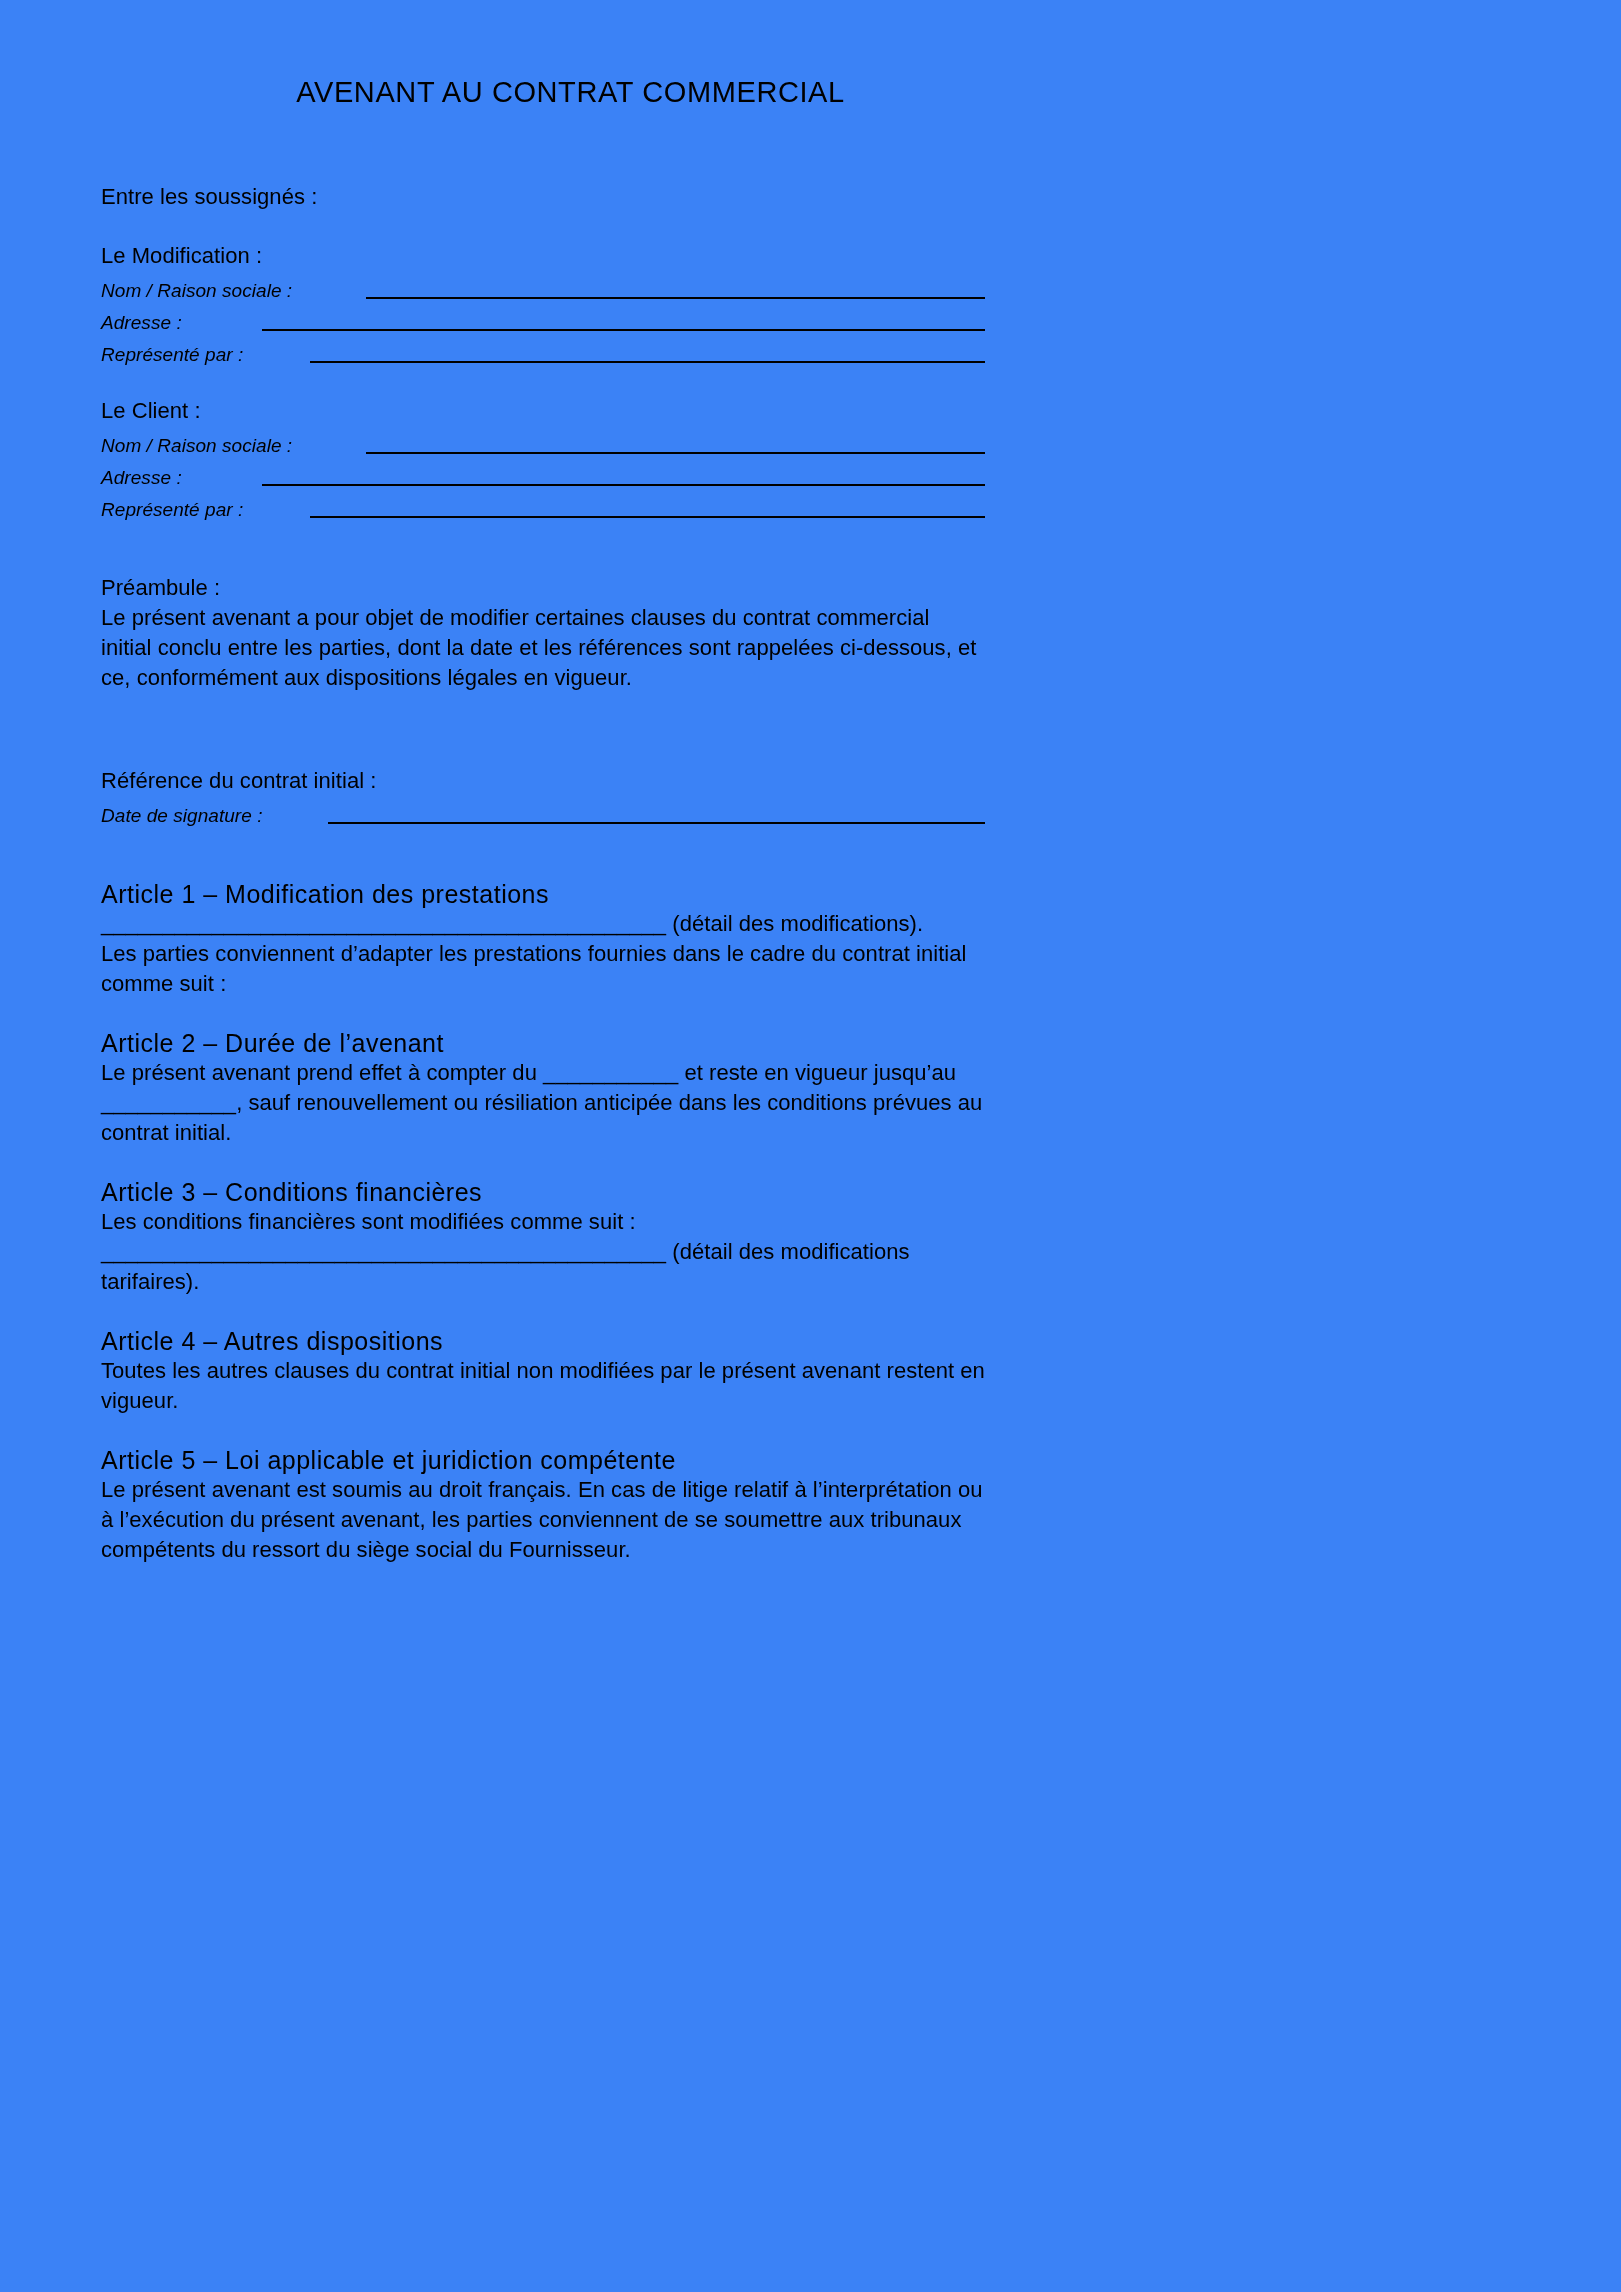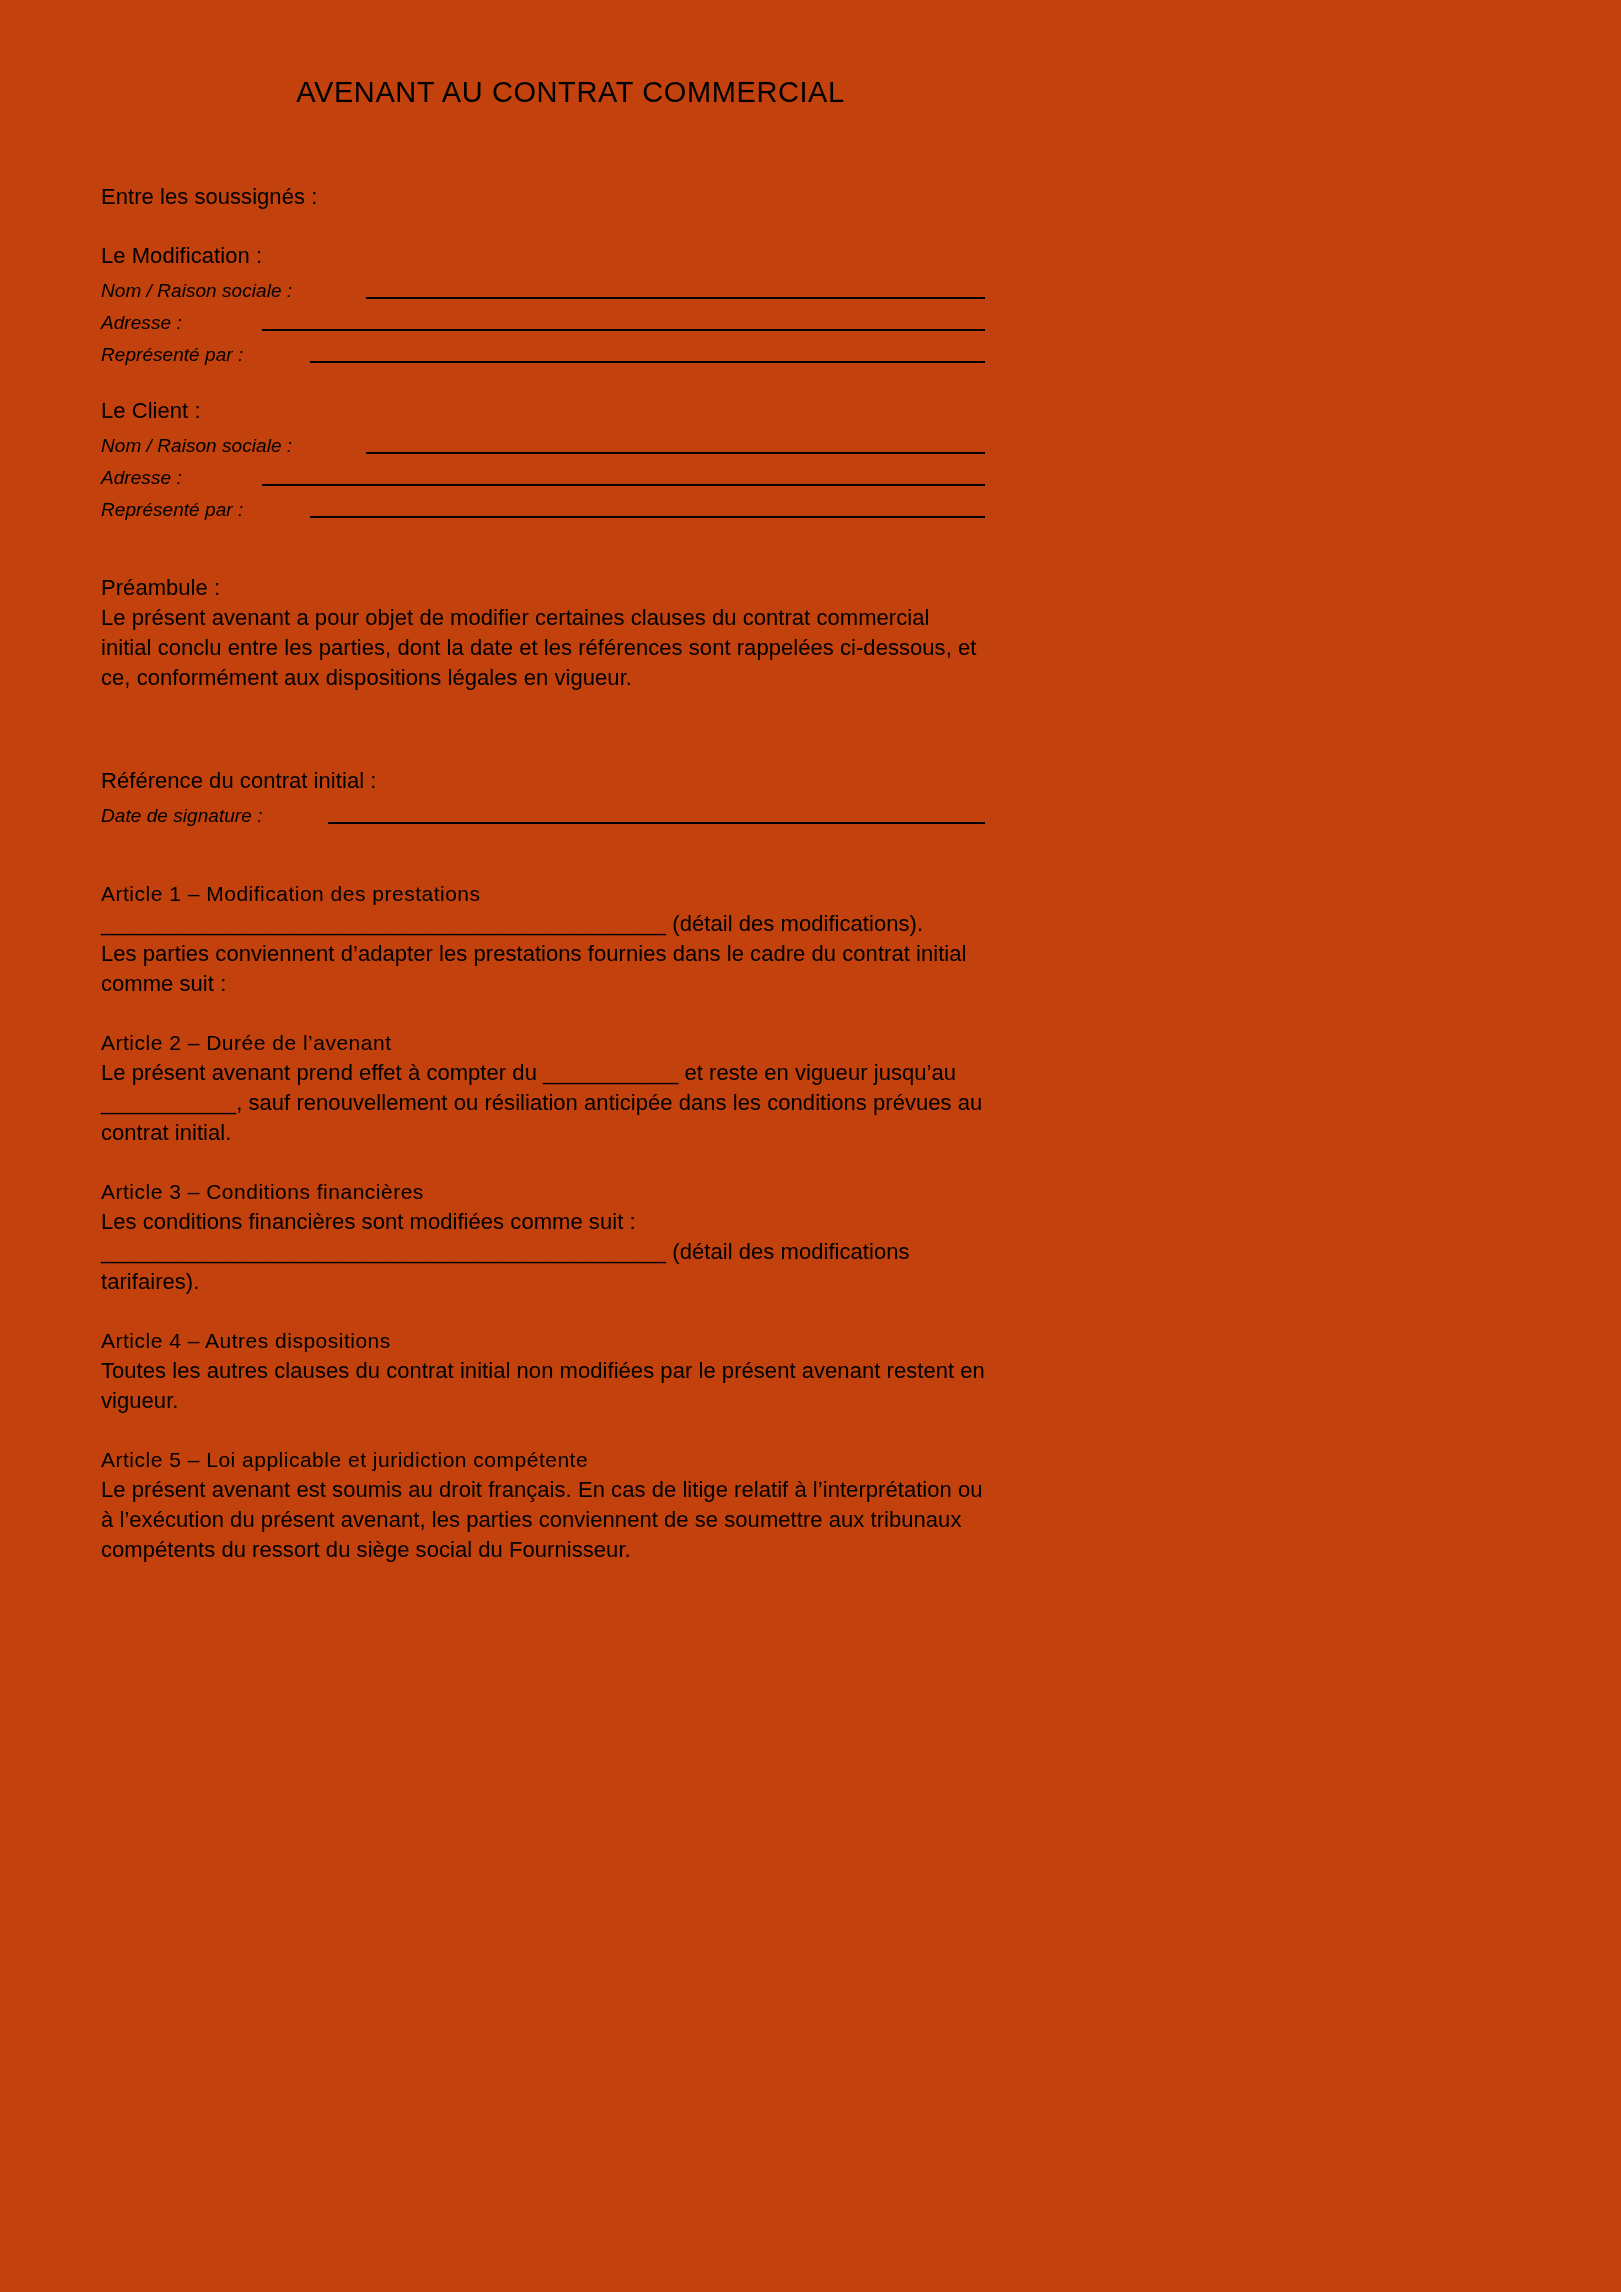--- a/index.html
+++ b/index.html
@@ -8,21 +8,21 @@
     background: #ffffff;
   }
   body {
     font-family: "Liberation Sans", sans-serif;
     color: #000000;
   }
   .page {
     position: relative;
     width: 1621px;
     height: 2293px;
-    background: #c2410c;
+    background: #3b82f6;
     box-sizing: border-box;
     overflow: hidden;
   }
   
   .doc {
     position: absolute;
     left: 101px;
     top: 0;
     width: 884px;
   }
@@ -39,21 +39,21 @@
   }
 
   .para {
     font-size: 22px;
     line-height: 30px;
     margin: 0;
     letter-spacing: 0.05px;
   }
 
   .heading {
-    font-size: 21px;
+    font-size: 25px;
     line-height: 30px;
     margin: 0;
     letter-spacing: 0.5px;
   }
 
   .spacer-lg { height: 51px; }
   .spacer-md { height: 29px; }
   .spacer-xl { height: 73px; }
 
   

